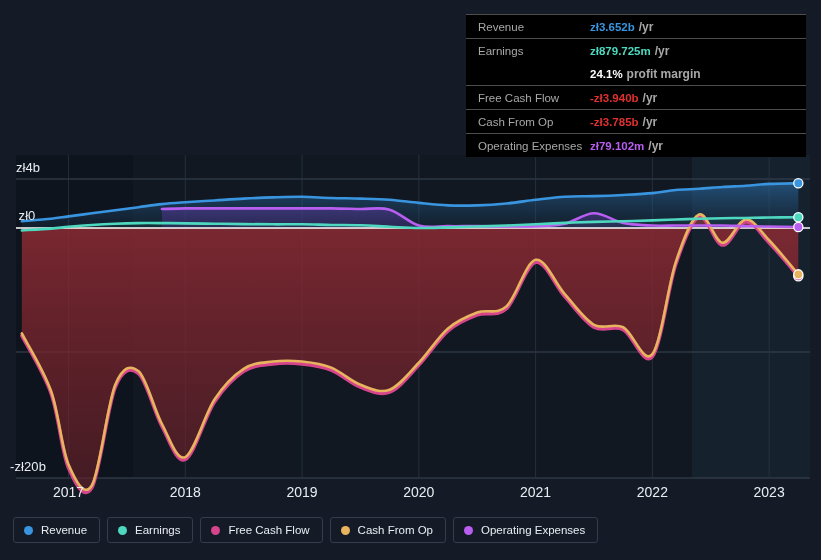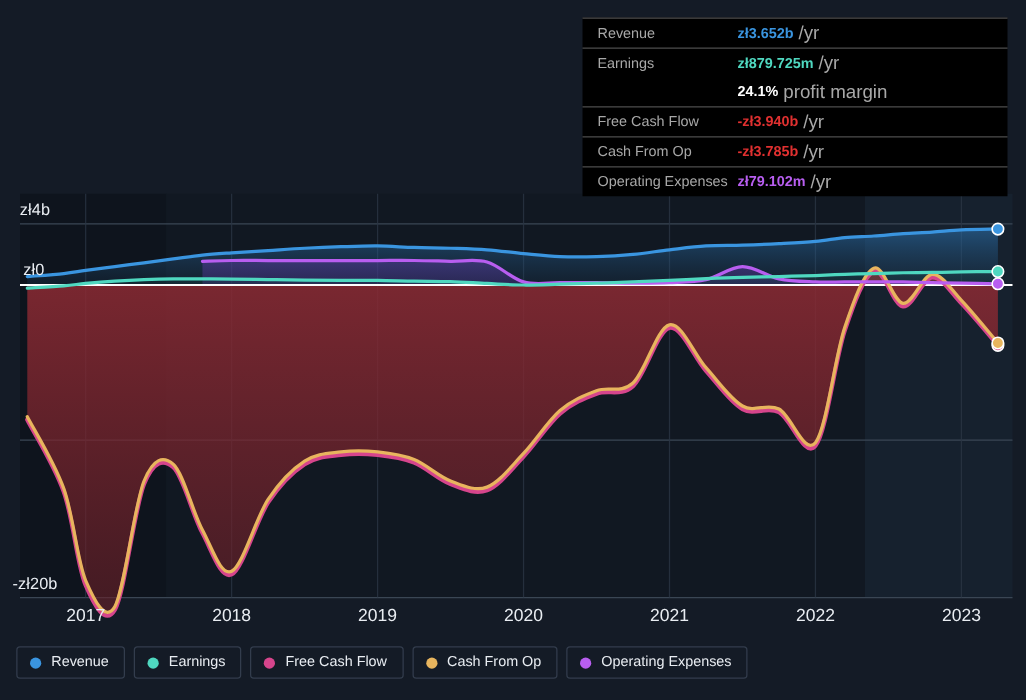--- a/index.html
+++ b/index.html
@@ -87,23 +87,23 @@
     flex: none;
     white-space: nowrap;
   }
   .tt-val {
     font-size: 11.5px;
     font-weight: bold;
     white-space: nowrap;
   }
   .tt-unit {
     color: #a8a8a8;
-    font-size: 15px;
+    font-size: 12px;
     margin-left: 4px;
-    font-weight: normal;
+    font-weight: bold;
     white-space: nowrap;
   }
   .tt-row.margin-row .tt-label { width: 112px; }
 
   
   #legend {
     position: absolute;
     left: 13px;
     top: 517px;
     display: flex;

